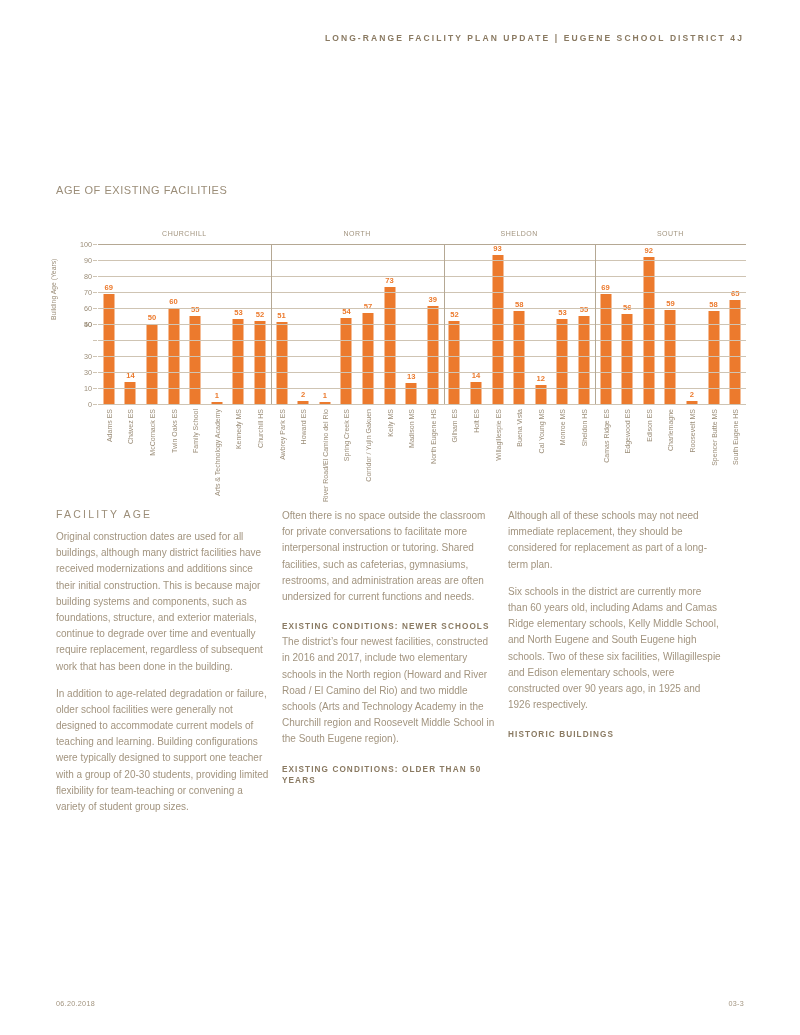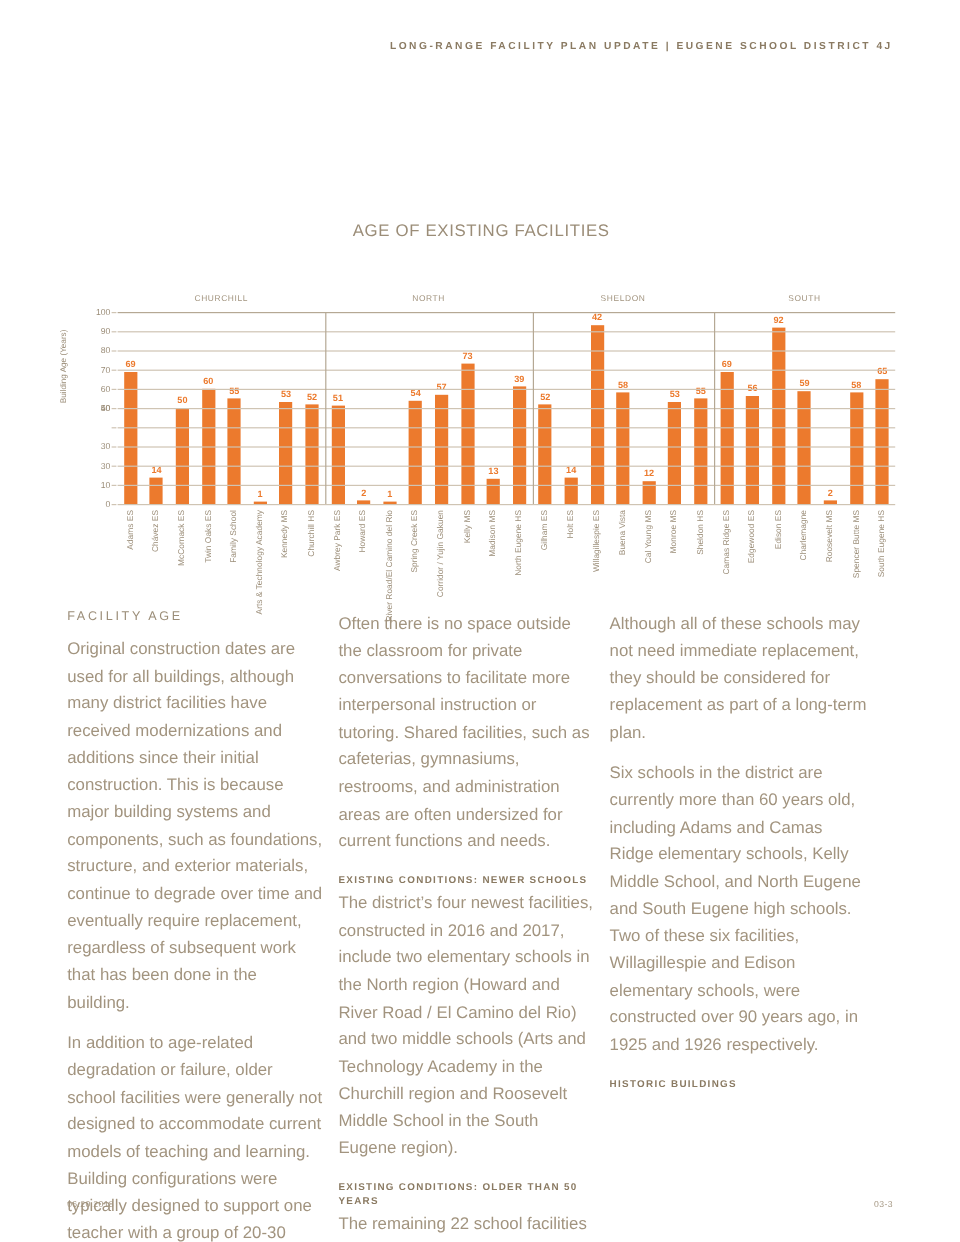--- a/index.html
+++ b/index.html
@@ -21,26 +21,25 @@
     font-weight:bold;
     letter-spacing:2.1px;
     color:#8a7a62;
     text-transform:uppercase;
     white-space:nowrap;
   }
 
   
   .chart-block{position:absolute;left:56px;top:184px;width:690px;}
   .chart-title{
-    font-size:14px;
+    font-size:11px;
     letter-spacing:.55px;
     color:#9b8d78;
-    margin-bottom:28px;
-    white-space:nowrap;
-    text-align:center;
+    margin-bottom:16px;
+    white-space:nowrap;
   }
 
   .chart-area{position:relative;height:270px;width:690px;}
 
   
   .y-axis-label{
     position:absolute;
     left:-6px; top:108px;
     transform:rotate(-90deg);
     transform-origin:left top;
@@ -145,21 +144,21 @@
   h3.sub{
     font-size:8.2px;
     letter-spacing:1.1px;
     font-weight:bold;
     color:#8a7a62;
     margin:16px 0 2px 0;
     text-transform:uppercase;
     line-height:1.35;
   }
   p.body{
-    font-size:14px;
+    font-size:10px;
     line-height:1.62;
     color:#a2947f;
     margin:0 0 11px 0;
   }
 
   
   .footer-left{
     position:absolute;left:56px;bottom:27px;
     font-size:7.2px;color:#a2947f;letter-spacing:.3px;
   }
@@ -267,21 +266,21 @@
               <div class="bar-value" style="bottom: 85.2px; color: rgb(236, 122, 45);">52</div>
               <div class="cat-label">Gilham ES</div>
             </div>
             <div class="bar-slot" style="left: 367.2px; width: 21.6px;">
               <div class="bar" style="height: 22.4px; background: rgb(236, 122, 45);"></div>
               <div class="bar-value" style="bottom: 24.4px; color: rgb(236, 122, 45);">14</div>
               <div class="cat-label">Holt ES</div>
             </div>
             <div class="bar-slot" style="left: 388.8px; width: 21.6px;">
               <div class="bar" style="height: 148.8px; background: rgb(236, 122, 45);"></div>
-              <div class="bar-value" style="bottom: 150.8px; color: rgb(236, 122, 45);">42</div>
+              <div class="bar-value" style="bottom: 150.8px; color: rgb(236, 122, 45);">93</div>
               <div class="cat-label">Willagillespie ES</div>
             </div>
             <div class="bar-slot" style="left: 410.4px; width: 21.6px;">
               <div class="bar" style="height: 92.8px; background: rgb(236, 122, 45);"></div>
               <div class="bar-value" style="bottom: 94.8px; color: rgb(236, 122, 45);">58</div>
               <div class="cat-label">Buena Vista</div>
             </div>
             <div class="bar-slot" style="left: 432px; width: 21.6px;">
               <div class="bar" style="height: 19.2px; background: rgb(236, 122, 45);"></div>
               <div class="bar-value" style="bottom: 21.2px; color: rgb(236, 122, 45);">12</div>
@@ -383,21 +382,20 @@
       <h2 class="sec">FACILITY AGE</h2>
       <p class="body">Original construction dates are used for all buildings, although many district facilities have received modernizations and additions since their initial construction. This is because major building systems and components, such as foundations, structure, and exterior materials, continue to degrade over time and eventually require replacement, regardless of subsequent work that has been done in the building.</p>
       <p class="body">In addition to age-related degradation or failure, older school facilities were generally not designed to accommodate current models of teaching and learning. Building configurations were typically designed to support one teacher with a group of 20-30 students, providing limited flexibility for team-teaching or convening a variety of student group sizes.</p>
     </div>
 
     <div class="col">
       <p class="body">Often there is no space outside the classroom for private conversations to facilitate more interpersonal instruction or tutoring. Shared facilities, such as cafeterias, gymnasiums, restrooms, and administration areas are often undersized for current functions and needs.</p>
       <h3 class="sub">EXISTING CONDITIONS: NEWER SCHOOLS</h3>
       <p class="body">The district’s four newest facilities, constructed in 2016 and 2017, include two elementary schools in the North region (Howard and River Road / El Camino del Rio) and two middle schools (Arts and Technology Academy in the Churchill region and Roosevelt Middle School in the South Eugene region).</p>
       <h3 class="sub">EXISTING CONDITIONS: OLDER THAN 50 YEARS</h3>
-      <p class="body">The remaining 22 school facilities are all more than 50 years old, with the majority built between 1945 and 1968.</p>
     </div>
 
     <div class="col">
       <p class="body">Although all of these schools may not need immediate replacement, they should be considered for replacement as part of a long-term plan.</p>
       <p class="body">Six schools in the district are currently more than 60 years old, including Adams and Camas Ridge elementary schools, Kelly Middle School, and North Eugene and South Eugene high schools. Two of these six facilities, Willagillespie and Edison elementary schools, were constructed over 90 years ago, in 1925 and 1926 respectively.</p>
       <h3 class="sub">HISTORIC BUILDINGS</h3>
     </div>
 
   </div>
 

